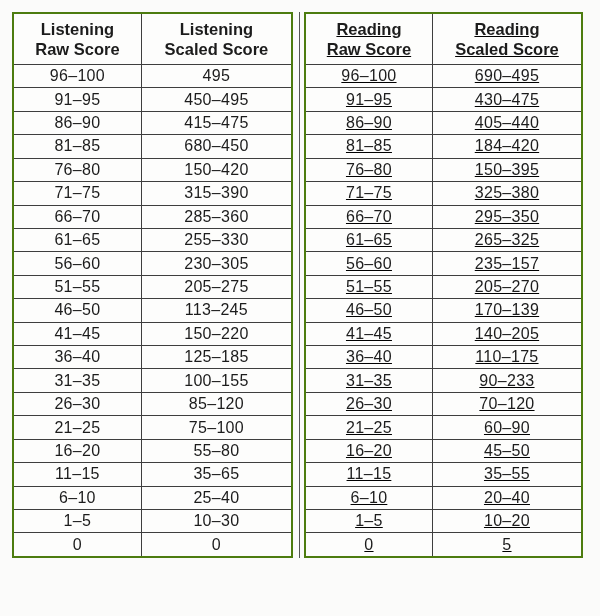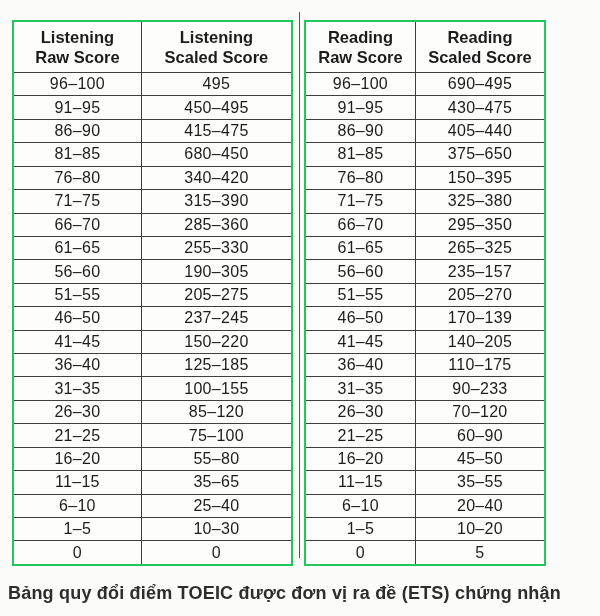--- a/index.html
+++ b/index.html
@@ -6,29 +6,29 @@
   .screen {
     position: relative;
     width: 600px;
     height: 616px;
     background: #fbfbfa;
     font-family: "Liberation Sans", sans-serif;
     overflow: hidden;
   }
   table.score-table {
     position: absolute;
-    top: 20px;
+    top: 12px;
     height: 546px;
     border-collapse: collapse;
     table-layout: fixed;
     background: #fdfdfc;
-    border: 2px solid #22c55e;
+    border: 2px solid #4d7c0f;
   }
   table.score-table.left  { left: 12px;  width: 281px; }
-  table.score-table.right { left: 304px; width: 242px; }
+  table.score-table.right { left: 304px; width: 279px; text-decoration: underline; }
   .score-table th, .score-table td {
     border: 1px solid #3e3e3e;
     text-align: center;
     vertical-align: middle;
     color: #1c1c1c;
     padding: 0;
     overflow: hidden;
   }
   .score-table th {
     height: 50px;
@@ -91,45 +91,45 @@
         <tr>
           <td>86–90</td>
           <td>415–475</td>
         </tr>
         <tr>
           <td>81–85</td>
           <td>680–450</td>
         </tr>
         <tr>
           <td>76–80</td>
-          <td>340–420</td>
+          <td>150–420</td>
         </tr>
         <tr>
           <td>71–75</td>
           <td>315–390</td>
         </tr>
         <tr>
           <td>66–70</td>
           <td>285–360</td>
         </tr>
         <tr>
           <td>61–65</td>
           <td>255–330</td>
         </tr>
         <tr>
           <td>56–60</td>
-          <td>190–305</td>
+          <td>230–305</td>
         </tr>
         <tr>
           <td>51–55</td>
           <td>205–275</td>
         </tr>
         <tr>
           <td>46–50</td>
-          <td>237–245</td>
+          <td>113–245</td>
         </tr>
         <tr>
           <td>41–45</td>
           <td>150–220</td>
         </tr>
         <tr>
           <td>36–40</td>
           <td>125–185</td>
         </tr>
         <tr>
@@ -190,21 +190,21 @@
         <tr>
           <td>91–95</td>
           <td>430–475</td>
         </tr>
         <tr>
           <td>86–90</td>
           <td>405–440</td>
         </tr>
         <tr>
           <td>81–85</td>
-          <td>375–650</td>
+          <td>184–420</td>
         </tr>
         <tr>
           <td>76–80</td>
           <td>150–395</td>
         </tr>
         <tr>
           <td>71–75</td>
           <td>325–380</td>
         </tr>
         <tr>
@@ -263,15 +263,14 @@
           <td>1–5</td>
           <td>10–20</td>
         </tr>
         <tr>
           <td>0</td>
           <td>5</td>
         </tr>
       </tbody>
   </table>
 
-  <div class="caption">Bảng quy đổi điểm TOEIC được đơn vị ra đề (ETS) chứng nhận</div>
 
 </div>
 
 </body></html>

